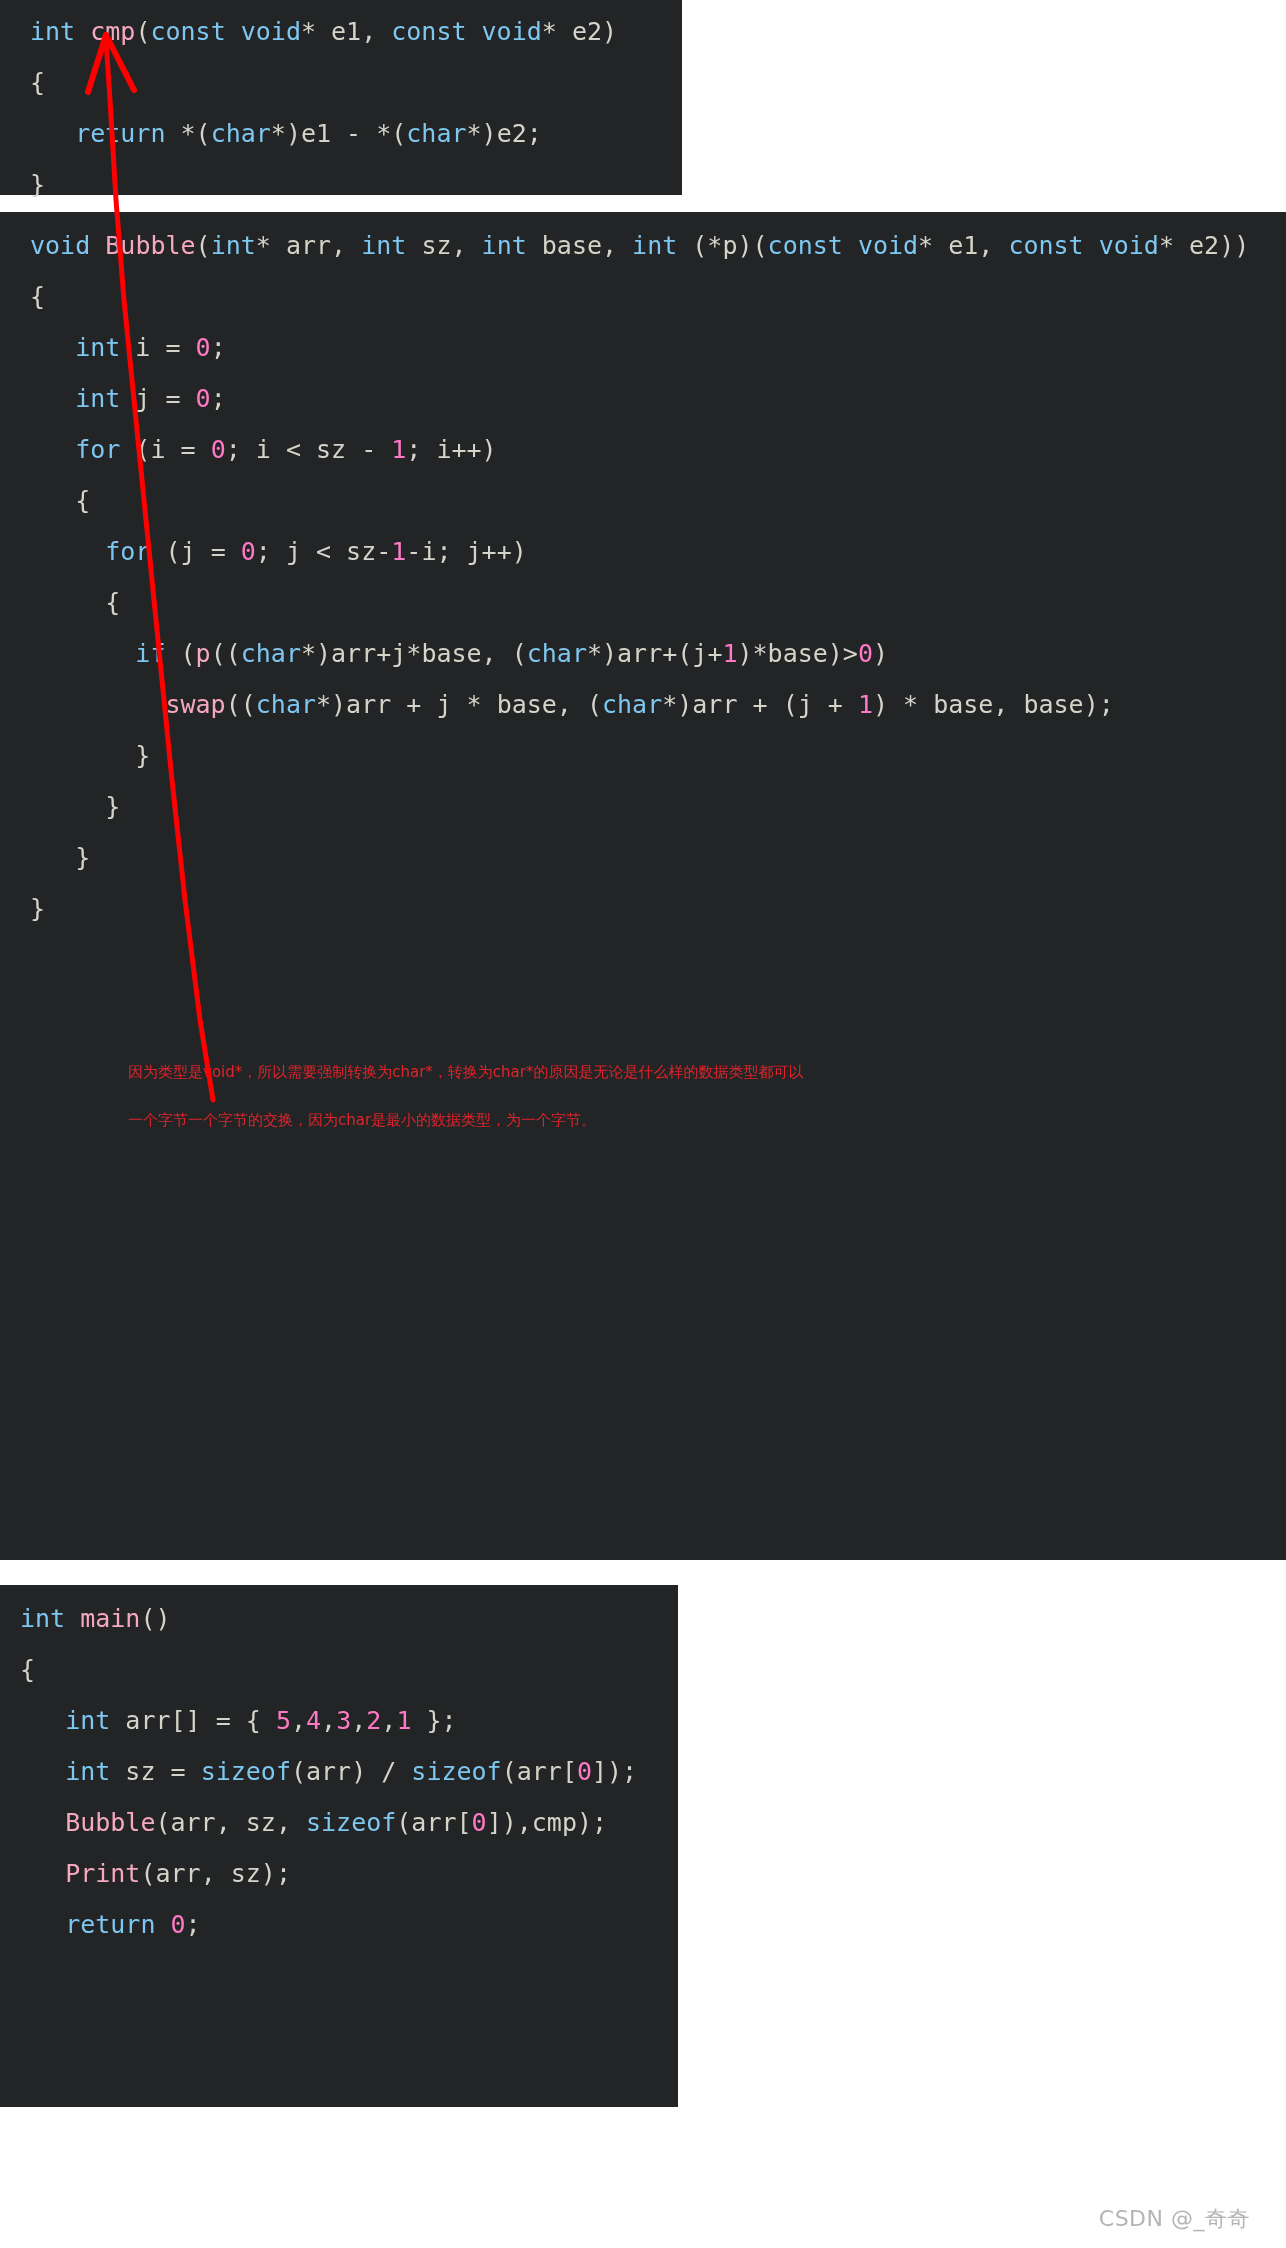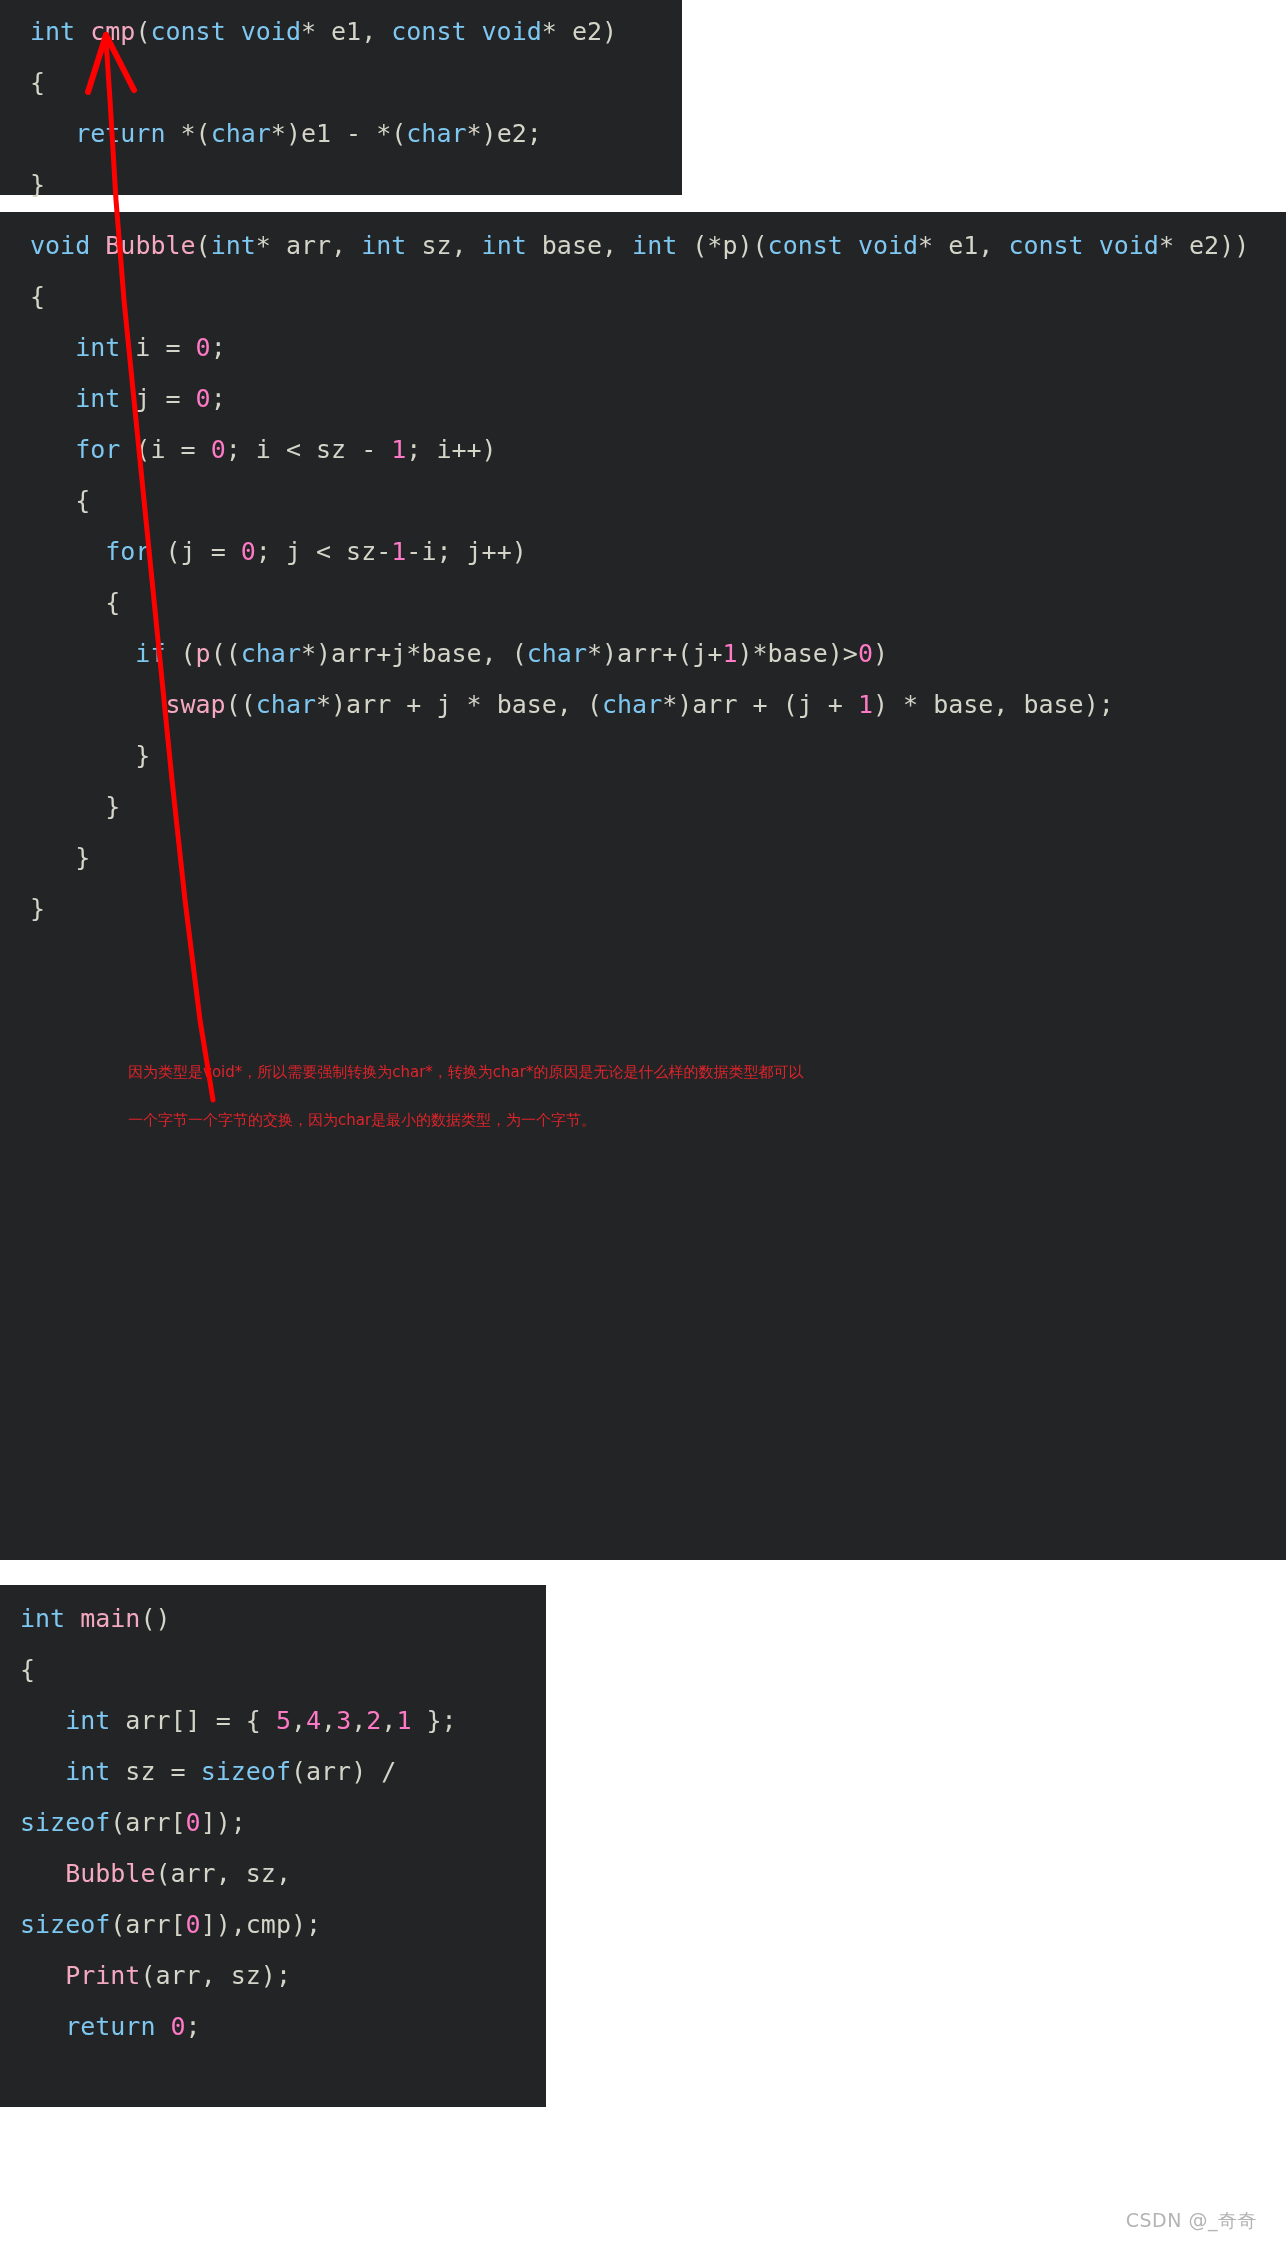--- a/index.html
+++ b/index.html
@@ -17,21 +17,21 @@
     line-height:51px;
     white-space:pre-wrap;
     word-break:break-word;
     box-sizing:border-box;
   }
   
   #block-cmp{ left:0px; top:0px; width:682px; height:195px; padding:6px 0 0 30px; }
   
   #block-bubble{ left:0px; top:212px; width:1286px; height:1348px; padding:8px 0 0 30px; }
   
-  #block-main{ left:0px; top:1585px; width:546px; height:522px; padding:8px 8px 0 20px; }
+  #block-main{ left:0px; top:1585px; width:678px; height:522px; padding:8px 8px 0 20px; }
 
   .ln{display:block; min-height:51px;}
   .kw{color:#7ec7f0;}        
   .fn{color:#f5a9c0;}        
   .num{color:#ff7ac6;}       
   .pl{color:#d4d4c8;}        
 
   
   #annotation{
     position:absolute;
@@ -46,25 +46,25 @@
     letter-spacing:0px;
   }
   
   #arrow-overlay{
     position:absolute;left:0;top:0;width:1286px;height:2248px;
     pointer-events:none;
   }
   
   #watermark{
     position:absolute;
-    right:29px;
+    right:36px;
     bottom:14px;
     color:#b4b4b4;
     font-family:"DejaVu Sans","Liberation Sans",sans-serif;
-    font-size:19px;
+    font-size:22px;
     letter-spacing:0.5px;
     white-space:nowrap;
   }
 </style>
 </head>
 <body>
 
 <div class="code-block" id="block-cmp"><span class="ln"><span class="kw">int </span><span class="fn">cmp</span><span class="pl">(</span><span class="kw">const void</span><span class="pl">* e1, </span><span class="kw">const void</span><span class="pl">* e2)</span></span><span class="ln"><span class="pl">{</span></span><span class="ln"><span class="pl">   </span><span class="kw">return</span><span class="pl"> *(</span><span class="kw">char</span><span class="pl">*)e1 - *(</span><span class="kw">char</span><span class="pl">*)e2;</span></span><span class="ln"><span class="pl">}</span></span></div>
 
 <div class="code-block" id="block-bubble"><span class="ln"><span class="kw">void</span><span class="pl"> </span><span class="fn">Bubble</span><span class="pl">(</span><span class="kw">int</span><span class="pl">* arr, </span><span class="kw">int</span><span class="pl"> sz, </span><span class="kw">int</span><span class="pl"> base, </span><span class="kw">int</span><span class="pl"> (*p)(</span><span class="kw">const void</span><span class="pl">* e1, </span><span class="kw">const void</span><span class="pl">* e2))</span></span><span class="ln"><span class="pl">{</span></span><span class="ln"><span class="pl">   </span><span class="kw">int</span><span class="pl"> i = </span><span class="num">0</span><span class="pl">;</span></span><span class="ln"><span class="pl">   </span><span class="kw">int</span><span class="pl"> j = </span><span class="num">0</span><span class="pl">;</span></span><span class="ln"><span class="pl">   </span><span class="kw">for</span><span class="pl"> (i = </span><span class="num">0</span><span class="pl">; i &lt; sz - </span><span class="num">1</span><span class="pl">; i++)</span></span><span class="ln"><span class="pl">   {</span></span><span class="ln"><span class="pl">     </span><span class="kw">for</span><span class="pl"> (j = </span><span class="num">0</span><span class="pl">; j &lt; sz-</span><span class="num">1</span><span class="pl">-i; j++)</span></span><span class="ln"><span class="pl">     {</span></span><span class="ln"><span class="pl">       </span><span class="kw">if</span><span class="pl"> (</span><span class="fn">p</span><span class="pl">((</span><span class="kw">char</span><span class="pl">*)arr+j*base, (</span><span class="kw">char</span><span class="pl">*)arr+(j+</span><span class="num">1</span><span class="pl">)*base)&gt;</span><span class="num">0</span><span class="pl">)</span></span><span class="ln"><span class="pl">         </span><span class="fn">swap</span><span class="pl">((</span><span class="kw">char</span><span class="pl">*)arr + j * base, (</span><span class="kw">char</span><span class="pl">*)arr + (j + </span><span class="num">1</span><span class="pl">) * base, base);</span></span><span class="ln"><span class="pl">       }</span></span><span class="ln"><span class="pl">     }</span></span><span class="ln"><span class="pl">   }</span></span><span class="ln"><span class="pl">}</span></span></div>

